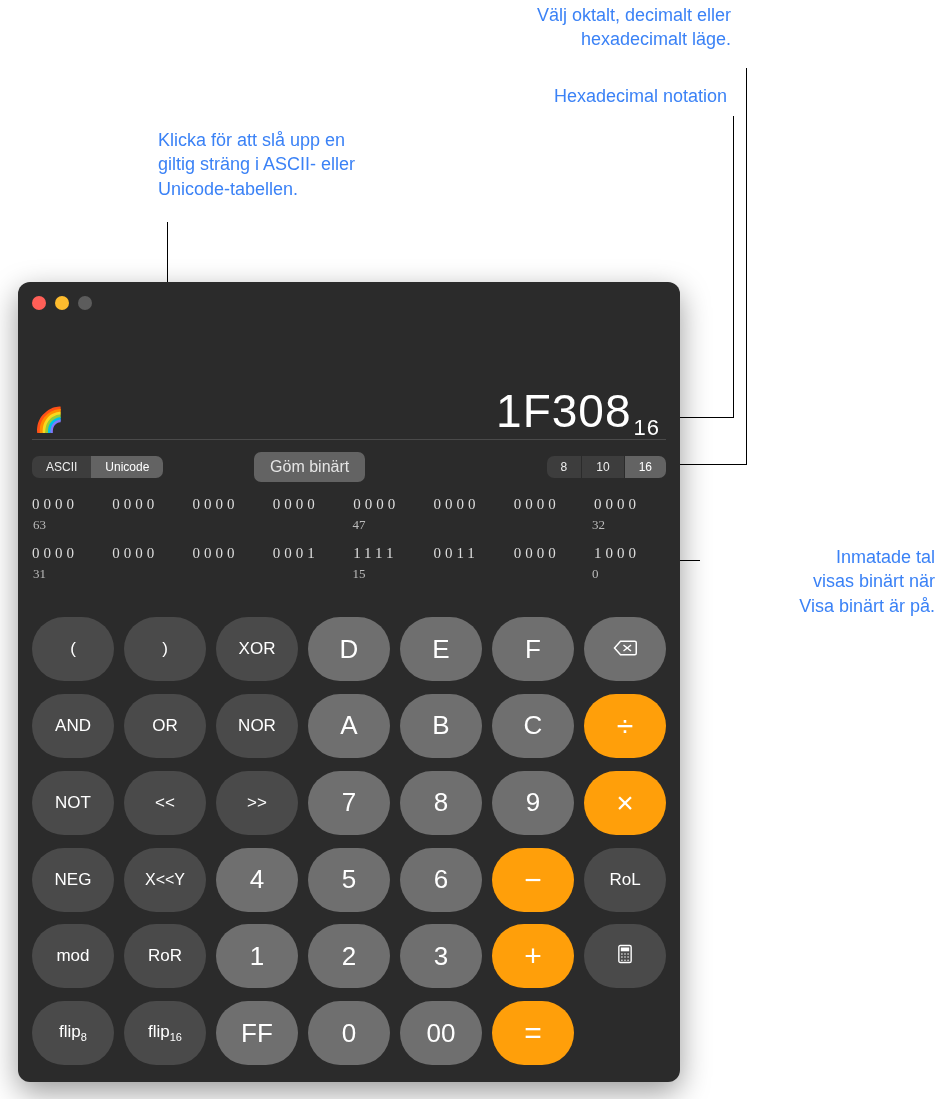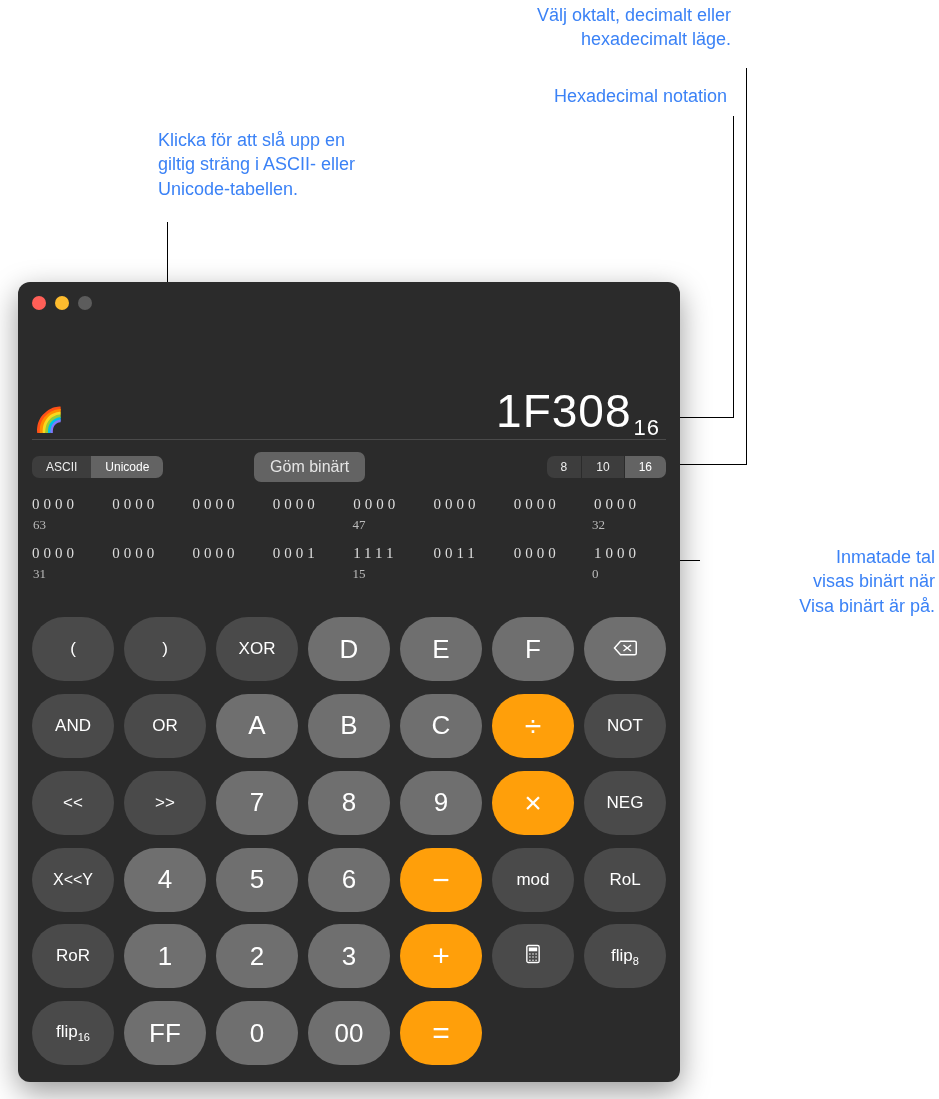--- a/index.html
+++ b/index.html
@@ -308,42 +308,43 @@
         <svg viewBox="0 0 32 24" fill="none" stroke="#fff" stroke-width="2">
           <path d="M10 3 L29 3 Q31 3 31 5 L31 19 Q31 21 29 21 L10 21 L2 12 Z"></path>
           <line x1="14" y1="8" x2="24" y2="16"></line>
           <line x1="24" y1="8" x2="14" y2="16"></line>
         </svg>
       </span>
     </div>
 
     <div class="key gray-d">AND</div>
     <div class="key gray-d">OR</div>
+    <div class="key gray-d">NOR</div>
     <div class="key gray-l">A</div>
     <div class="key gray-l">B</div>
     <div class="key gray-l">C</div>
     <div class="key orange">÷</div>
 
     <div class="key gray-d">NOT</div>
     <div class="key gray-d">&lt;&lt;</div>
     <div class="key gray-d">&gt;&gt;</div>
     <div class="key gray-l">7</div>
     <div class="key gray-l">8</div>
     <div class="key gray-l">9</div>
     <div class="key orange">×</div>
 
     <div class="key gray-d">NEG</div>
     <div class="key gray-d small-text">X&lt;&lt;Y</div>
     <div class="key gray-l">4</div>
     <div class="key gray-l">5</div>
     <div class="key gray-l">6</div>
     <div class="key orange">−</div>
 
+    <div class="key gray-d">RoL</div>
     <div class="key gray-d">mod</div>
-    <div class="key gray-d">RoL</div>
     <div class="key gray-d">RoR</div>
     <div class="key gray-l">1</div>
     <div class="key gray-l">2</div>
     <div class="key gray-l">3</div>
     <div class="key orange">+</div>
 
     <div class="key gray-d">
       <span>
         <svg viewBox="0 0 20 26" fill="none" stroke="#fff" stroke-width="1.8">
           <rect x="2" y="2" width="16" height="22" rx="2"></rect>

